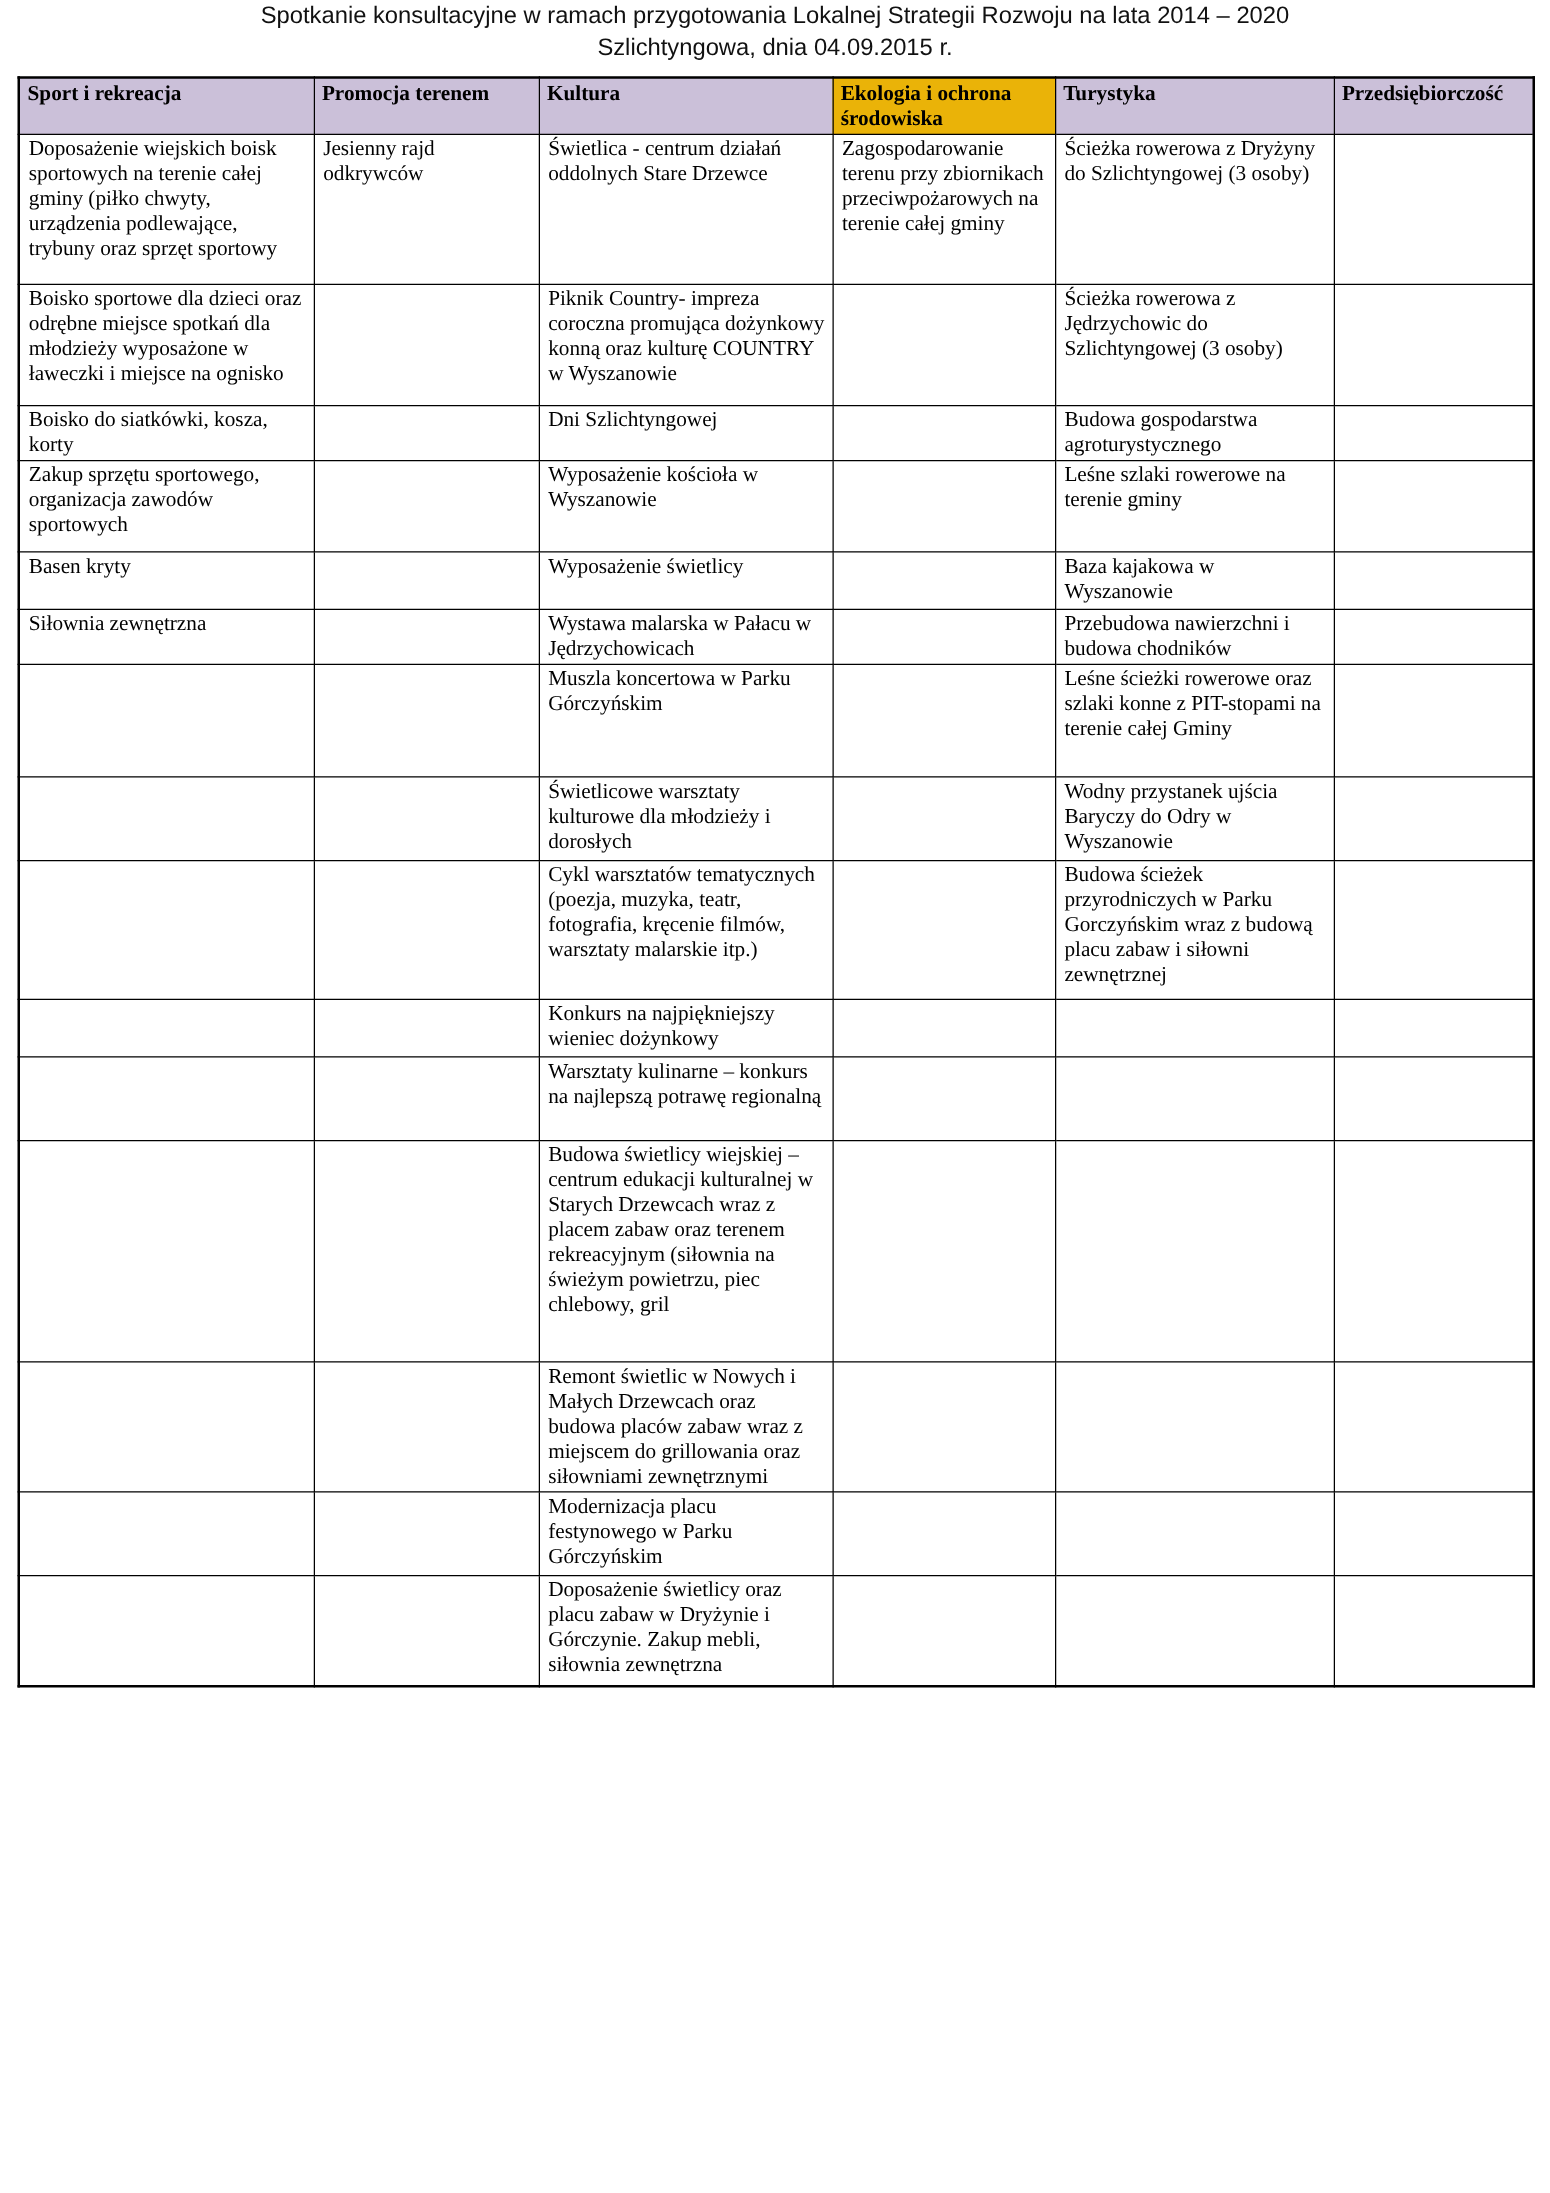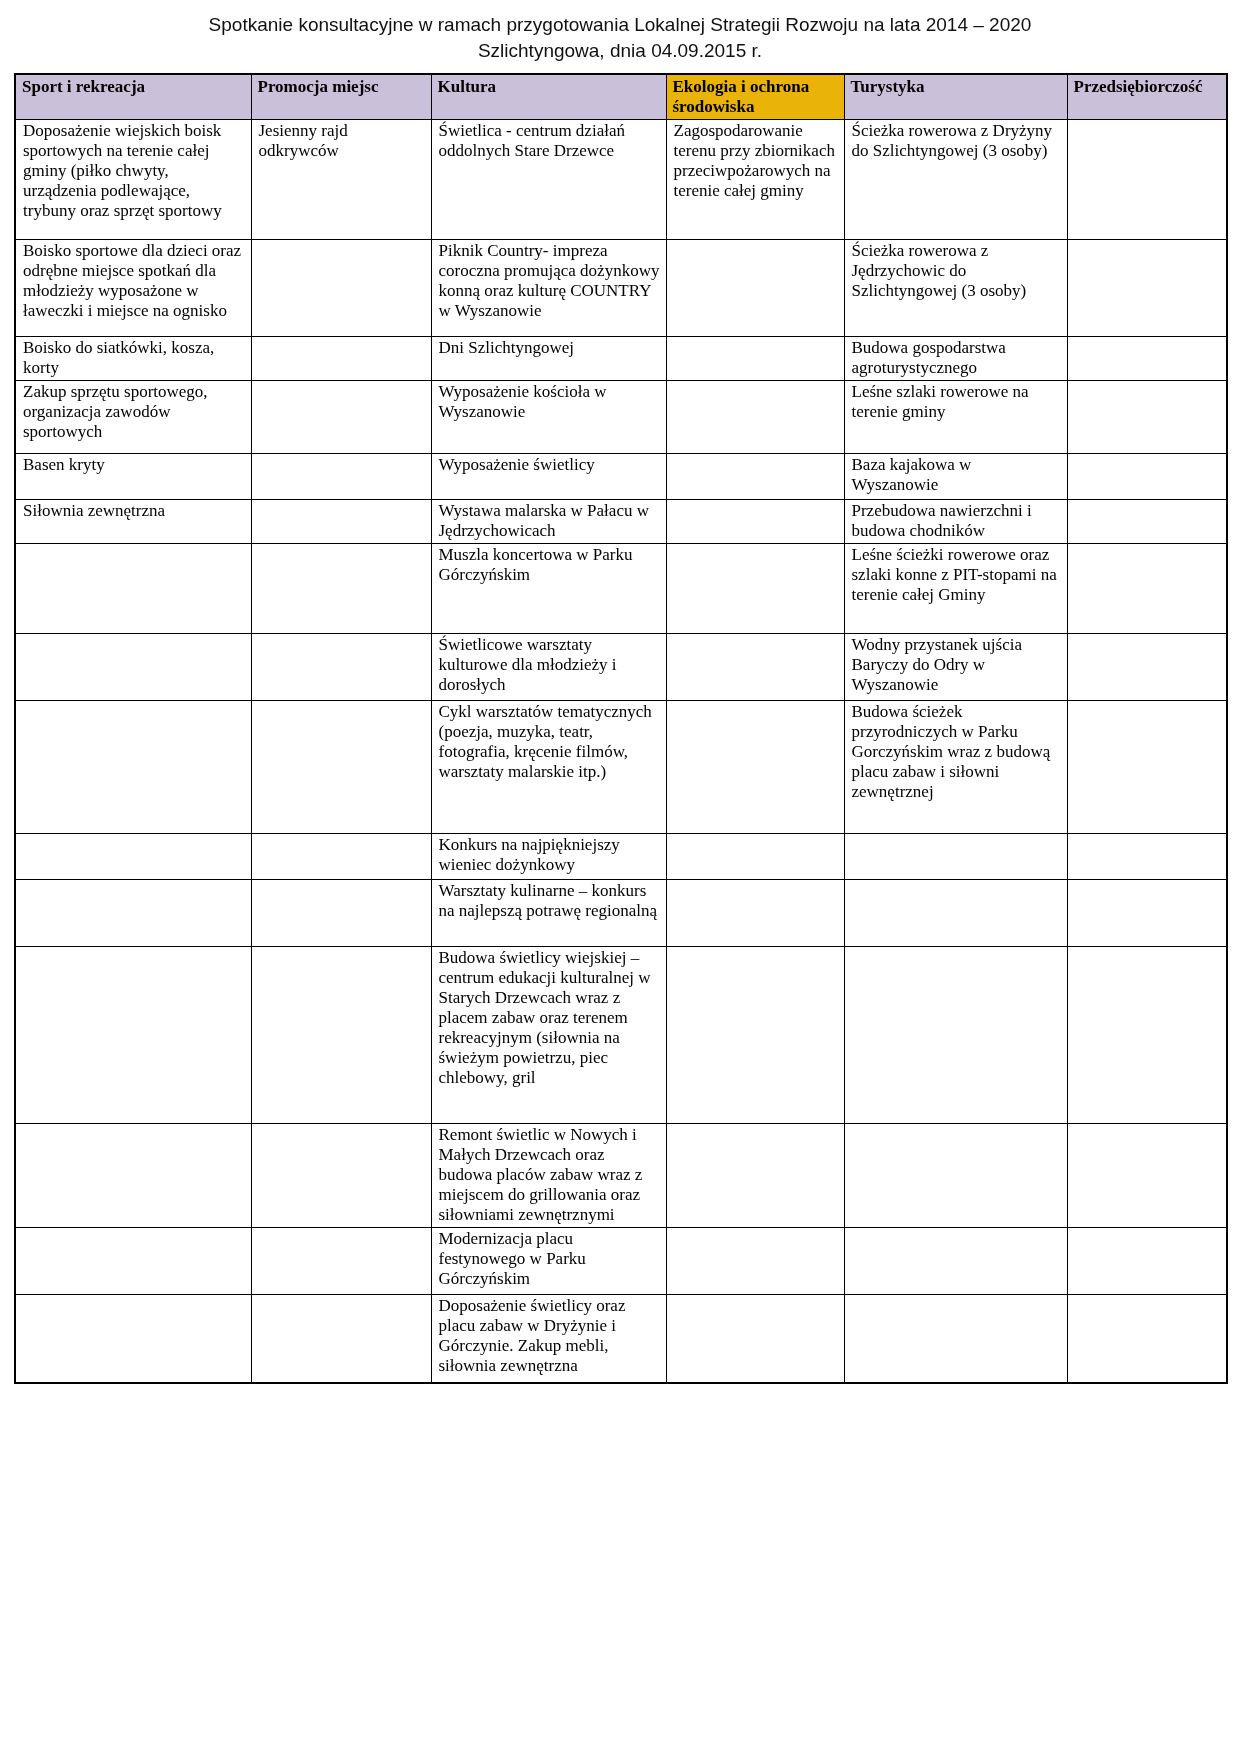--- a/index.html
+++ b/index.html
@@ -11,21 +11,21 @@
     color: #000000;
   }
   .page {
     width: 1240px;
     height: 1754px;
     position: relative;
     background: #ffffff;
     overflow: hidden;
   }
   .doc-title {
-    padding-top: 12px;
+    padding-top: 0;
     text-align: center;
     font-family: "Liberation Sans", sans-serif;
     font-size: 19px;
     line-height: 26px;
     color: #111111;
   }
   table.main {
     margin-left: 14px;
     margin-top: 9px;
     border-collapse: collapse;
@@ -65,21 +65,21 @@
       <col style="width:236px">
       <col style="width:180px">
       <col style="width:235px">
       <col style="width:178px">
       <col style="width:223px">
       <col style="width:160px">
     </colgroup>
     <thead>
       <tr id="header-row">
           <th style="background: rgb(203, 192, 217);">Sport i rekreacja</th>
-          <th style="background: rgb(203, 192, 217);">Promocja miejsc</th>
+          <th style="background: rgb(203, 192, 217);">Promocja terenem</th>
           <th style="background: rgb(203, 192, 217);">Kultura</th>
           <th style="background: #eab308;">Ekologia i ochrona środowiska</th>
           <th style="background: rgb(203, 192, 217);">Turystyka</th>
           <th style="background: rgb(203, 192, 217);">Przedsiębiorczość</th>
         </tr>
     </thead>
     <tbody id="table-body">
         <tr style="height: 120px;">
           <td>Doposażenie wiejskich boisk sportowych na terenie całej gminy (piłko chwyty, urządzenia podlewające, trybuny oraz sprzęt sportowy</td>
           <td>Jesienny rajd odkrywców</td>
@@ -137,21 +137,21 @@
           <td></td>
         </tr>
         <tr style="height: 67px;">
           <td></td>
           <td></td>
           <td>Świetlicowe warsztaty kulturowe dla młodzieży i dorosłych</td>
           <td></td>
           <td>Wodny przystanek ujścia Baryczy do Odry w Wyszanowie</td>
           <td></td>
         </tr>
-        <tr style="height: 133px;">
+        <tr style="height: 111px;">
           <td></td>
           <td></td>
           <td>Cykl warsztatów tematycznych (poezja, muzyka, teatr, fotografia, kręcenie filmów, warsztaty malarskie itp.)</td>
           <td></td>
           <td>Budowa ścieżek przyrodniczych w Parku Gorczyńskim wraz z budową placu zabaw i siłowni zewnętrznej</td>
           <td></td>
         </tr>
         <tr style="height: 46px;">
           <td></td>
           <td></td>

